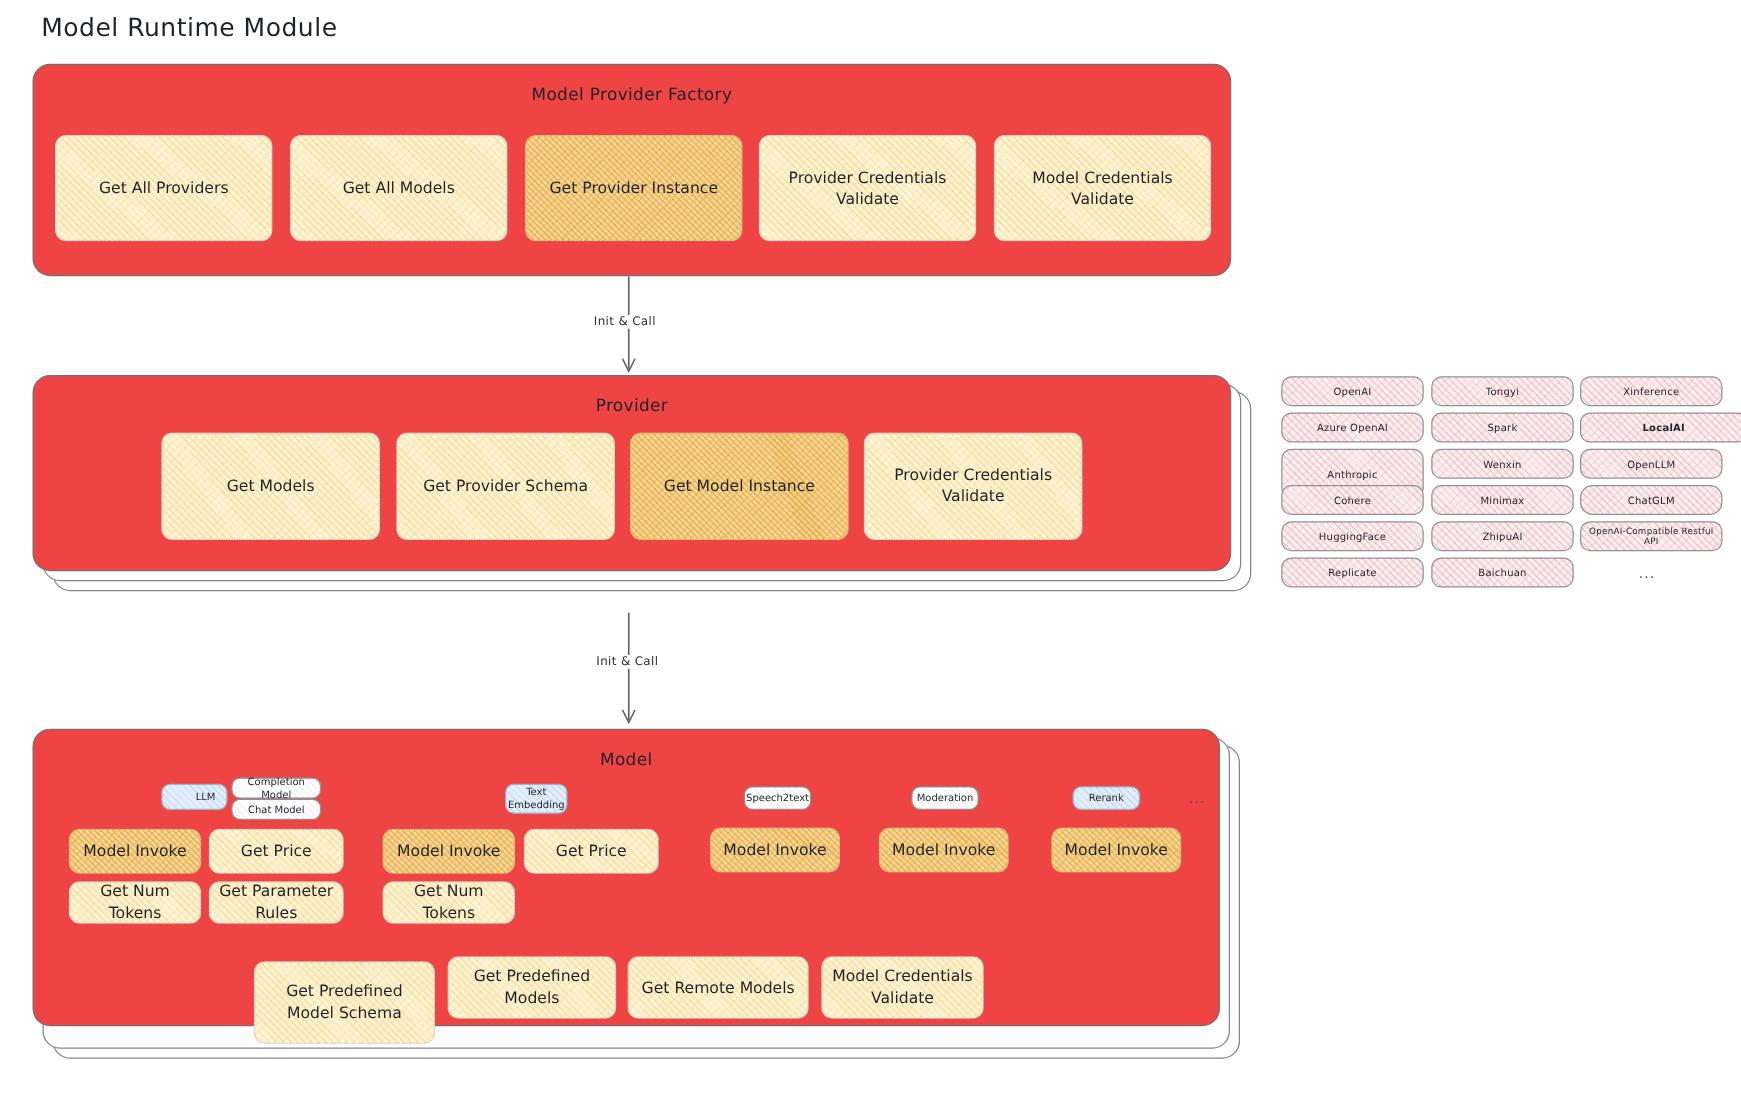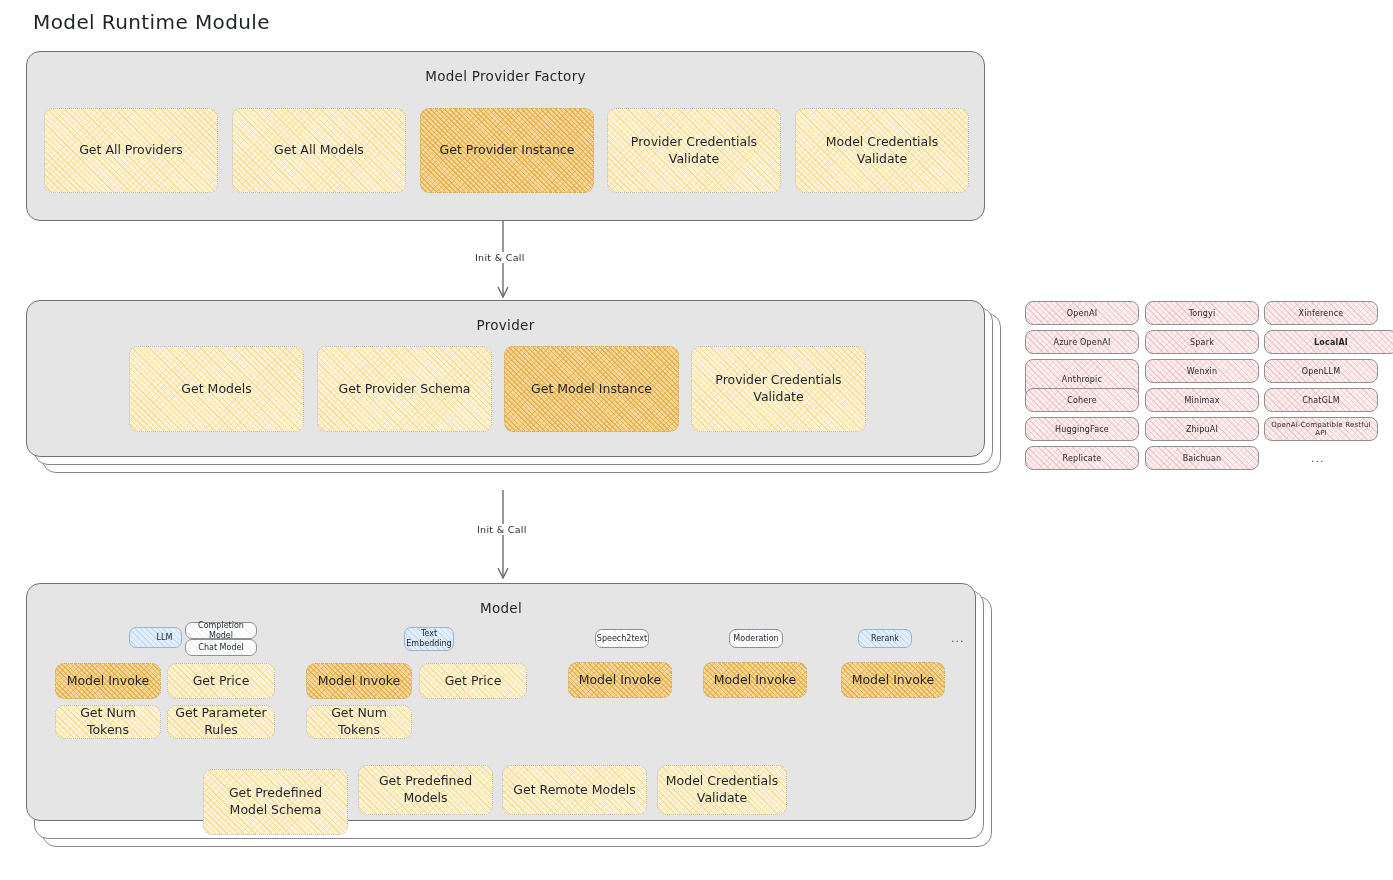--- a/index.html
+++ b/index.html
@@ -15,21 +15,21 @@
 
   
   .page-title{
     position:absolute;left:33px;top:10px;
     font-size:20px;letter-spacing:.4px;color:#1f2328;
   }
 
   
   .container{
     position:absolute;
-    background:#e5e5e5;
+    background:#ef4444;
     border:1.3px solid #6f7277;
     border-radius:14px;
     box-sizing:border-box;
   }
   .container-title{
     position:absolute;left:0;right:0;top:16px;
     text-align:center;font-size:13.5px;color:#1f2328;
     letter-spacing:.3px;
   }
   
@@ -153,21 +153,21 @@
   <div class="pill" style="left:1145px;top:301px;width:114px;height:24px;">Tongyi</div>
   <div class="pill" style="left:1145px;top:330px;width:114px;height:24px;">Spark</div>
   <div class="pill" style="left:1145px;top:359px;width:114px;height:24px;">Wenxin</div>
   <div class="pill" style="left:1145px;top:388px;width:114px;height:24px;">Minimax</div>
   <div class="pill" style="left:1145px;top:417px;width:114px;height:24px;">ZhipuAI</div>
   <div class="pill" style="left:1145px;top:446px;width:114px;height:24px;">Baichuan</div>
 
   <div class="pill" style="left:1264px;top:301px;width:114px;height:24px;">Xinference</div>
   <div class="pill" style="left:1264px;top:330px;width:134px;height:24px;font-weight:bold;">LocalAI</div>
   <div class="pill" style="left:1264px;top:359px;width:114px;height:24px;">OpenLLM</div>
-  <div class="pill" style="left:1264px;top:388px;width:114px;height:24px;">ChatGLM</div>
+  <div class="pill" style="left:1264px;top:388px;width:114px;height:24px;border-radius:10px;">ChatGLM</div>
   <div class="pill" style="left:1264px;top:417px;width:114px;height:24px;font-size:7px;">OpenAI-Compatible Restful API</div>
   <div class="dots" style="left:1311px;top:452px;">...</div>
 
   <svg class="arrow" style="left:488px;top:490px;" width="30" height="92" viewBox="0 0 30 92">
     <path d="M15 0 L15 86" stroke="#5d6066" stroke-width="1.3" fill="none"></path>
     <path d="M10 78 L15 88 L20 78" stroke="#5d6066" stroke-width="1.3" fill="none"></path>
   </svg>
   <div class="arrow-label" style="left:474px;top:524px;">Init &amp; Call</div>
 
   <div class="stack-layer" style="left:42px;top:596px;width:950px;height:251px;"></div>

